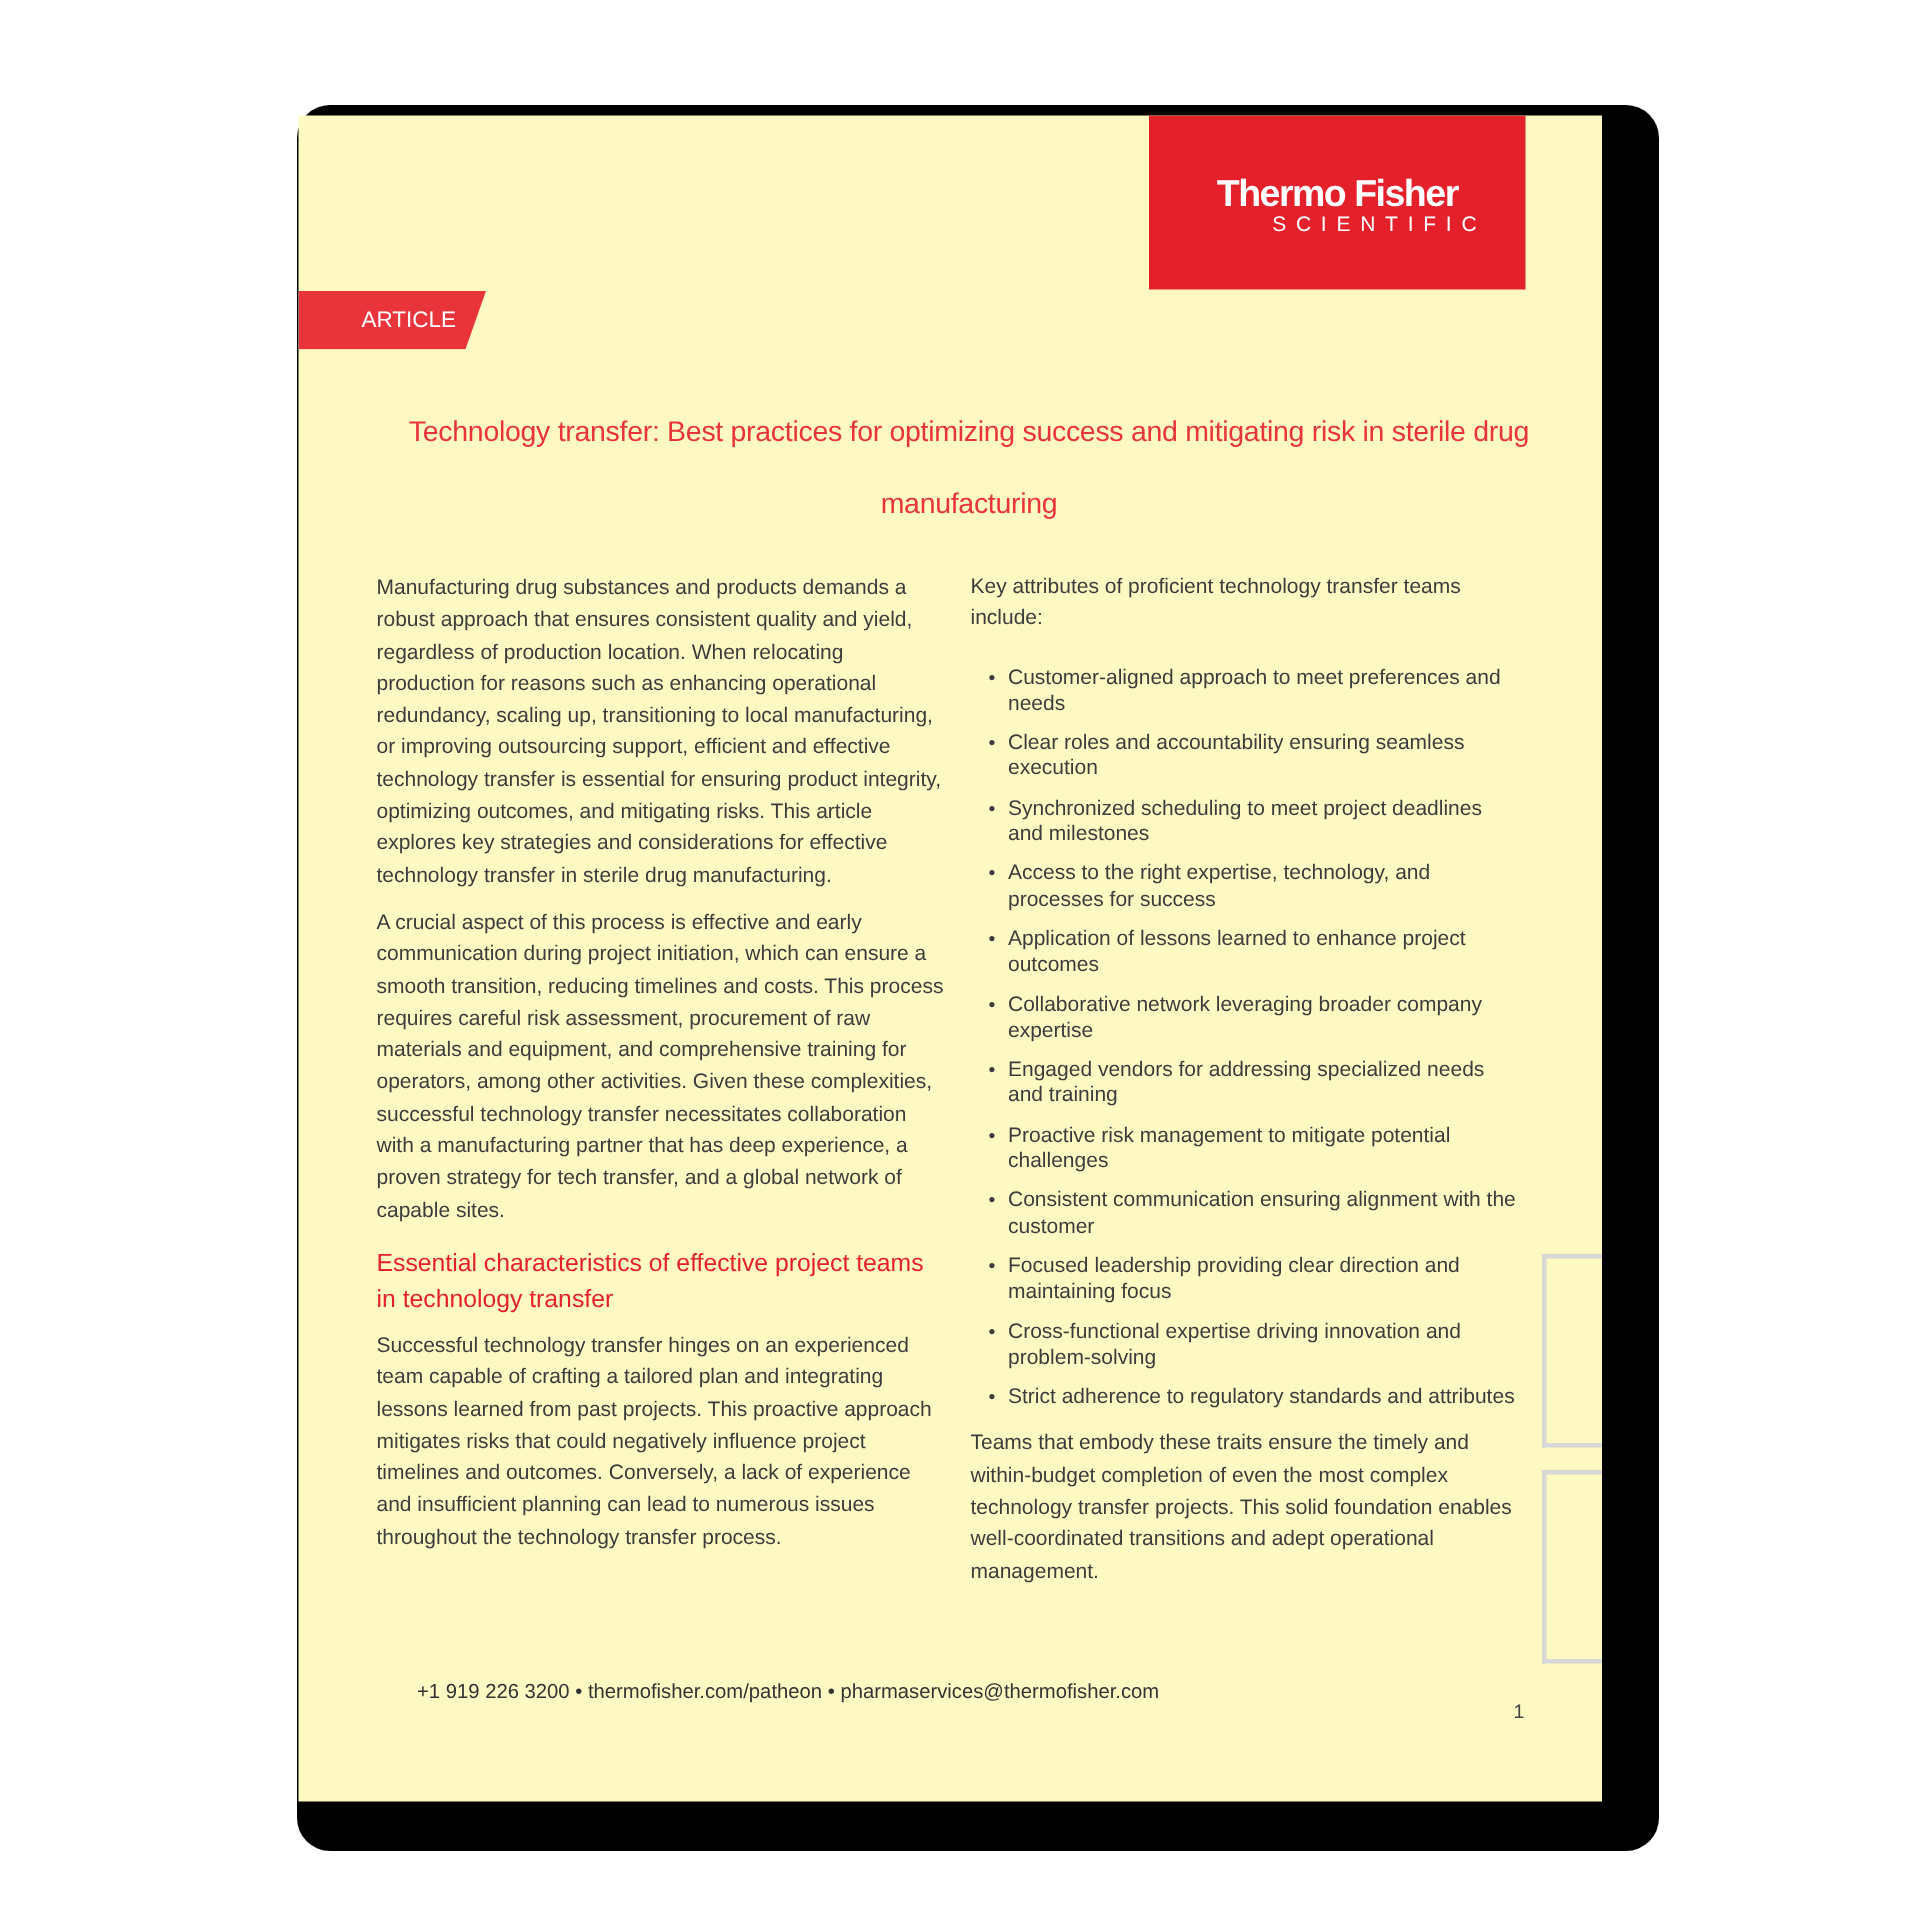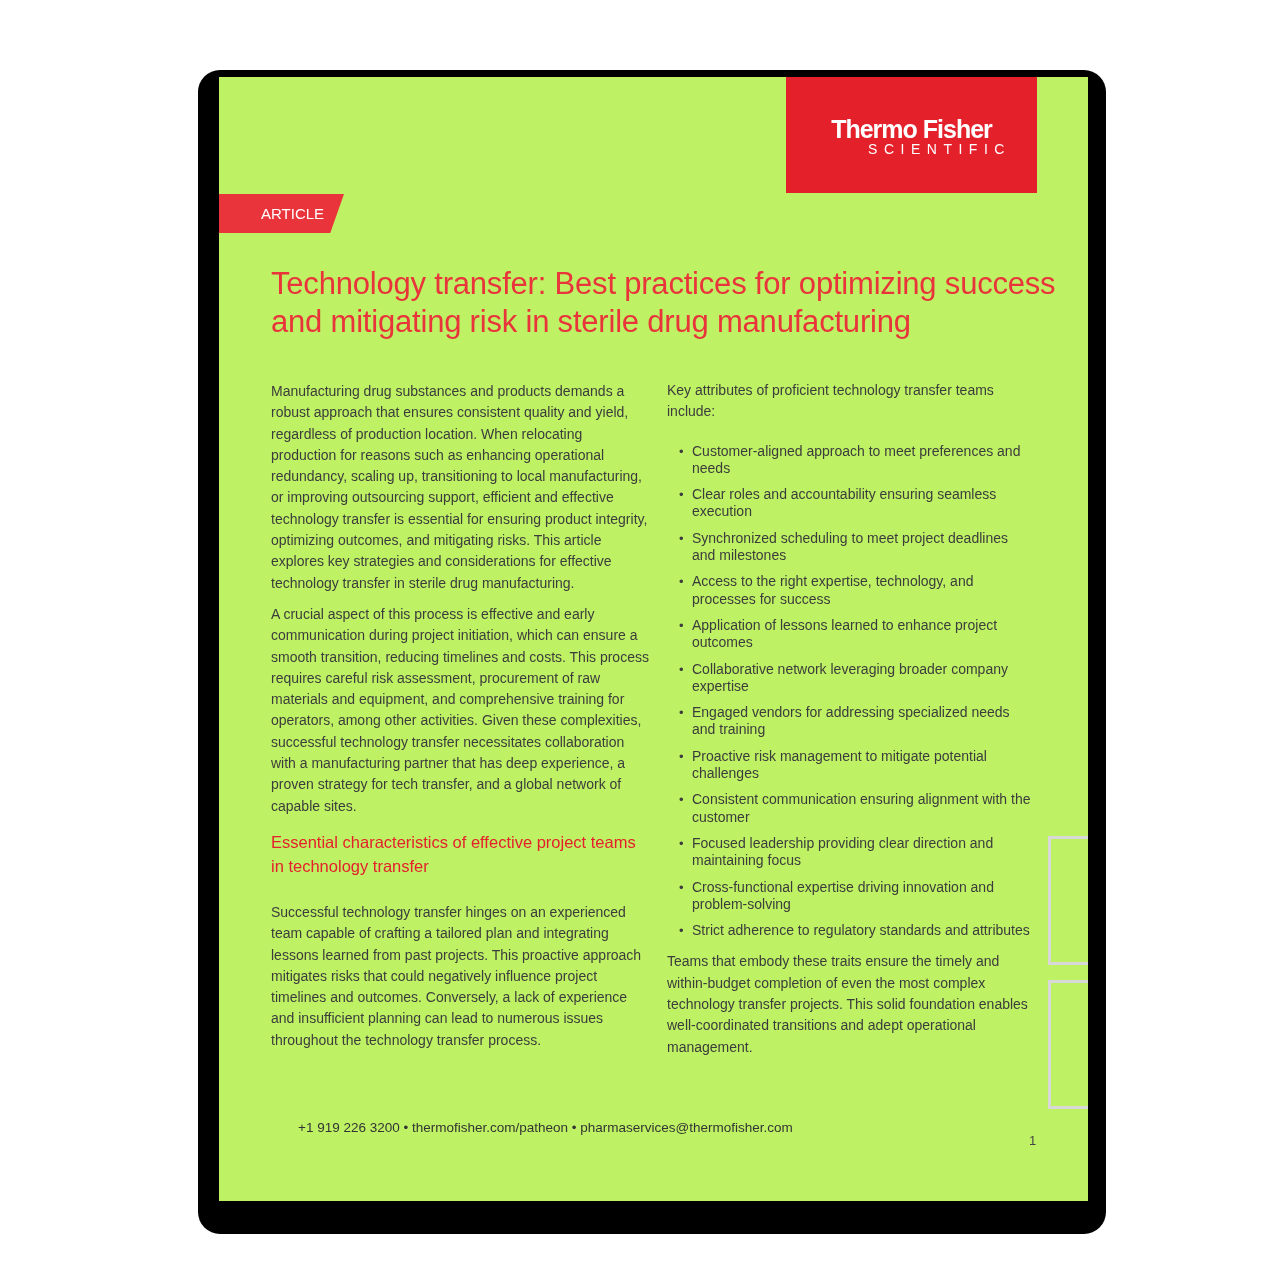--- a/index.html
+++ b/index.html
@@ -5,22 +5,22 @@
   html, body { margin: 0; padding: 0; }
   body {
     width: 1280px; height: 1280px; background: #ffffff; position: relative; overflow: hidden;
     font-family: "Liberation Sans", sans-serif;
   }
   .frame {
     position: absolute; left: 198px; top: 70px; width: 908px; height: 1164px;
     background: #000; border-radius: 22px;
   }
   .page {
-    position: absolute; left: 219px; top: 77px; width: 869px; height: 1124px;
-    background: #bef264; overflow: hidden;
+    position: absolute; left: 199px; top: 77px; width: 869px; height: 1124px;
+    background: #fef9c3; overflow: hidden;
   }
   .logo-box {
     position: absolute; left: 567px; top: 0; width: 251px; height: 116px;
     background: #e4202b; color: #fff; text-align: center;
   }
   .logo-main {
     position: absolute; left: 0; right: 0; top: 38px; font-size: 25px; font-weight: bold;
     letter-spacing: -1px;
   }
   .logo-sub {
@@ -31,30 +31,30 @@
   .article-tab {
     position: absolute; left: 0; top: 117px; width: 125px; height: 39px;
     background: #e8343a;
     clip-path: polygon(0 0, 100% 0, 89% 100%, 0 100%);
   }
   .article-tab span {
     position: absolute; left: 42px; top: 11px; color: #fff; font-size: 15px;
   }
   .title {
     position: absolute; left: 52px; top: 188px; width: 790px;
-    color: #e8343a; font-size: 31px; line-height: 38px; letter-spacing: -0.2px;
+    color: #e8343a; font-size: 19px; line-height: 48px; letter-spacing: -0.2px; text-align: center;
   }
   .col {
     position: absolute; color: #3c3c3c; font-size: 14px; line-height: 21.3px;
   }
   .col-left { left: 52px; top: 304px; width: 380px; }
   .col-right { left: 448px; top: 303px; width: 370px; }
   .col p { margin: 0 0 10px 0; }
   .subhead {
-    color: #e4202b; font-size: 16.5px; line-height: 24px; margin: 13px 0 24px 0;
+    color: #e4202b; font-size: 16.5px; line-height: 24px; margin: 13px 0 8px 0;
   }
   ul.bullets { list-style: none; margin: 5px 0 0 0; padding: 0; }
   ul.bullets li {
     position: relative; padding-left: 25px; margin-bottom: 9px; line-height: 17.3px; width: 340px;
   }
   ul.bullets li .dot {
     position: absolute; left: 12px; top: 0; font-size: 13px;
   }
   .closing { margin-top: 12px !important; }
   .footer {

